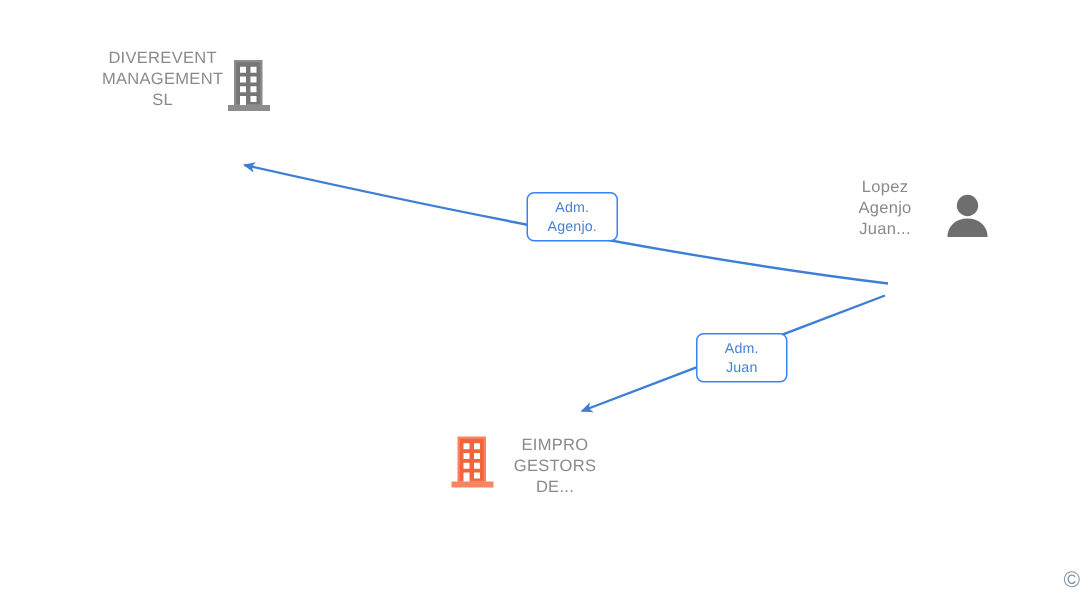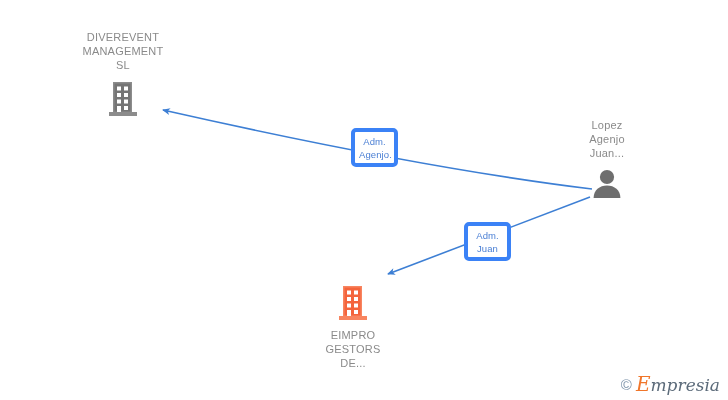--- a/index.html
+++ b/index.html
@@ -20,50 +20,50 @@
   svg.edges {
     position: absolute;
     left: 0;
     top: 0;
     width: 728px;
     height: 400px;
   }
   .node {
     position: absolute;
     display: flex;
-    flex-direction: column;
+    flex-direction: row;
     align-items: center;
   }
   .node-label {
     font-size: 11px;
     line-height: 14px;
     color: #8a8a8a;
     text-align: center;
     letter-spacing: 0.2px;
     white-space: pre-line;
     width: 110px;
   }
   .icon-wrap {
     width: 34px;
     height: 38px;
     display: block;
   }
   
   .rel-chip {
     position: absolute;
     box-sizing: border-box;
-    border: 4px solid #3b82f6;
+    border: 1px solid #3b82f6;
     border-radius: 5px;
     background: #ffffff;
     color: #4a7fd4;
     font-size: 9.5px;
     line-height: 13px;
     text-align: center;
     padding: 3px 4px 2px 4px;
-    width: 47px;
+    width: 61px;
     z-index: 5;
     letter-spacing: 0.1px;
   }
   .rel-chip span { display: block; }
   
   #watermark {
     position: absolute;
     right: 8px;
     bottom: 6px;
     display: flex;
@@ -168,16 +168,15 @@
     <span>Agenjo.</span>
   </div>
 
   <div class="rel-chip" style="left:464px; top:222px;">
     <span>Adm.</span>
     <span>Juan</span>
   </div>
 
   <div id="watermark">
     <span class="copy">©</span>
-    <span class="brand"><span class="cap">E</span><span>mpresia</span></span>
   </div>
 
 </div>
 
 </body></html>

